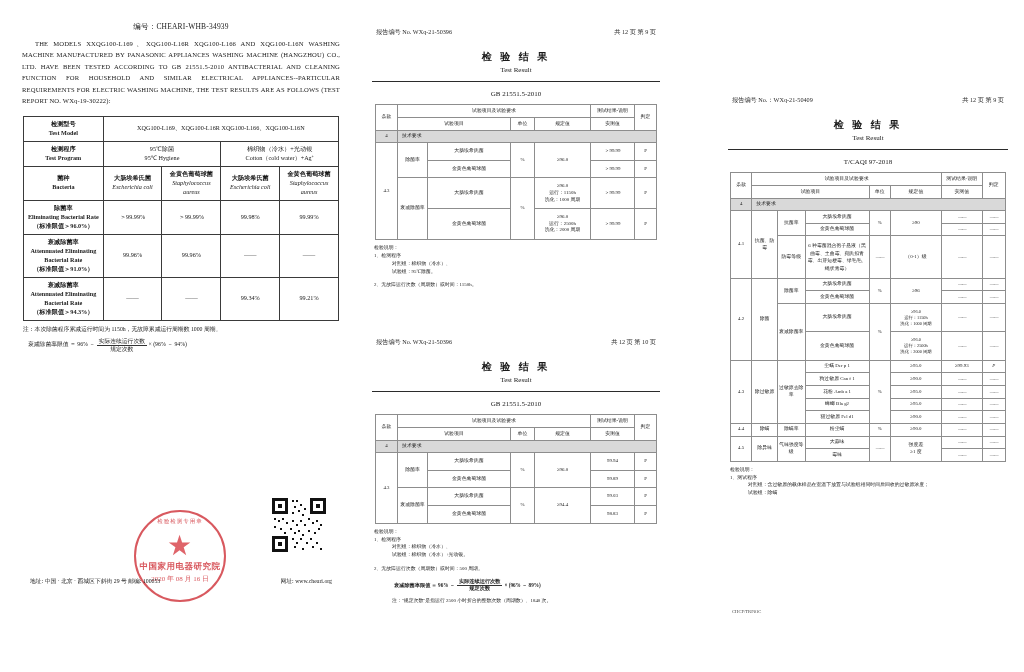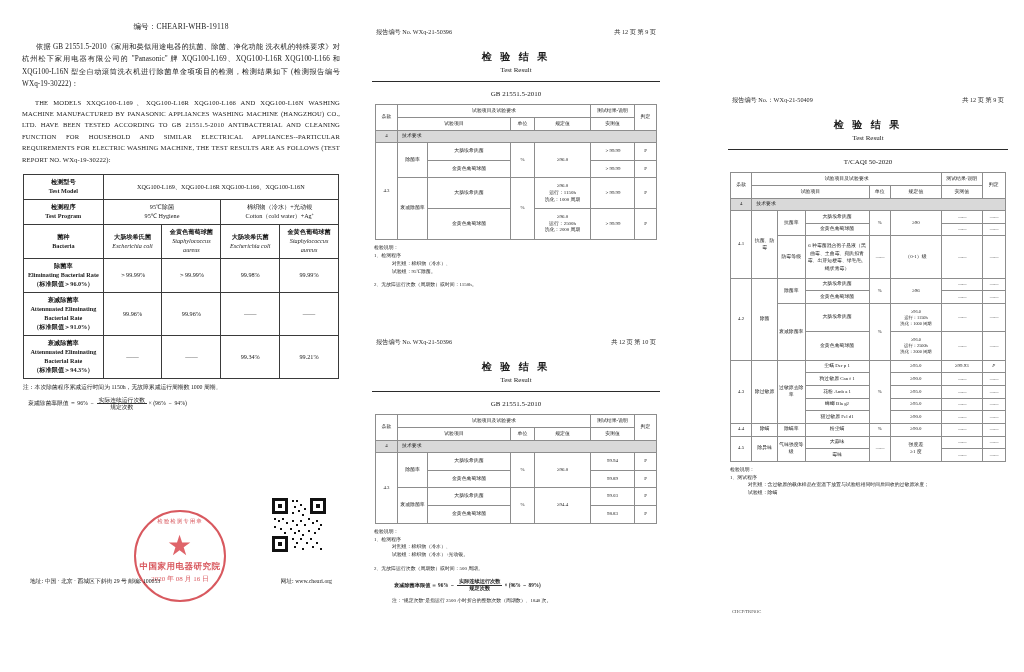--- a/index.html
+++ b/index.html
@@ -95,24 +95,23 @@
   .rfoot-code { font-size:4.6px; position:absolute; left:10px; bottom:14px; color:#444; }
   .dash { letter-spacing:-1px; }
 </style>
 </head>
 <body>
 
 <div class="page" id="doc-left">
 
 
   <div class="l-subno">
-    <span>编号：</span><span>CHEARI-WHB-19118</span>
-  </div>
-
-  <div class="l-para">依据 GB 21551.5-2010《家用和类似用途电器的抗菌、除菌、净化功能 洗衣机的特殊要求》对杭州松下家用电器有限公司的 "Panasonic" 牌 XQG100-L169、XQG100-L16R XQG100-L166 和 XQG100-L16N 型全自动滚筒洗衣机进行除菌单金项项目的检测，检测结果如下 (检测报告编号 WXq-19-30222)：</div>
+    <span>编号：</span><span>CHEARI-WHB-34939</span>
+  </div>
+
   <div class="l-para-en">THE MODELS XXQG100-L169、XQG100-L16R XQG100-L166 AND XQG100-L16N WASHING MACHINE MANUFACTURED BY PANASONIC APPLIANCES WASHING MACHINE (HANGZHOU) CO., LTD. HAVE BEEN TESTED ACCORDING TO GB 21551.5-2010 ANTIBACTERIAL AND CLEANING FUNCTION FOR HOUSEHOLD AND SIMILAR ELECTRICAL APPLIANCES--PARTICULAR REQUIREMENTS FOR ELECTRIC WASHING MACHINE, THE TEST RESULTS ARE AS FOLLOWS (TEST REPORT NO. WXq-19-30222):</div>
 
   <table class="ltab">
     <tbody>
         <tr>
       <td class="hd" style="width:80px">
         <div>检测型号</div>
         <div class="en">Test Model</div>
       </td>
       <td colspan="4" class="en">XQG100-L169、XQG100-L16R XQG100-L166、XQG100-L16N</td>
@@ -417,21 +416,21 @@
 </div>
 
 <div class="page" id="doc-right">
   <div class="rhead">
     <span>报告编号 No.：WXq-21-50409</span>
     <span>共 12 页  第 9 页</span>
   </div>
   <div class="rtitle">检 验 结 果</div>
   <div class="rtitle-en">Test Result</div>
   <div class="rrule"></div>
-  <div class="rstd">T/CAQI 50-2020</div>
+  <div class="rstd">T/CAQI 97-2018</div>
 
   <table class="rtab" style="width:276px">
     <tbody>
         <tr>
       <td rowspan="2" style="width:20px">条款</td>
       <td colspan="5">试验项目及试验要求</td>
       <td>测试结果-说明</td>
       <td rowspan="2" style="width:22px">判定</td>
     </tr>
     <tr>

